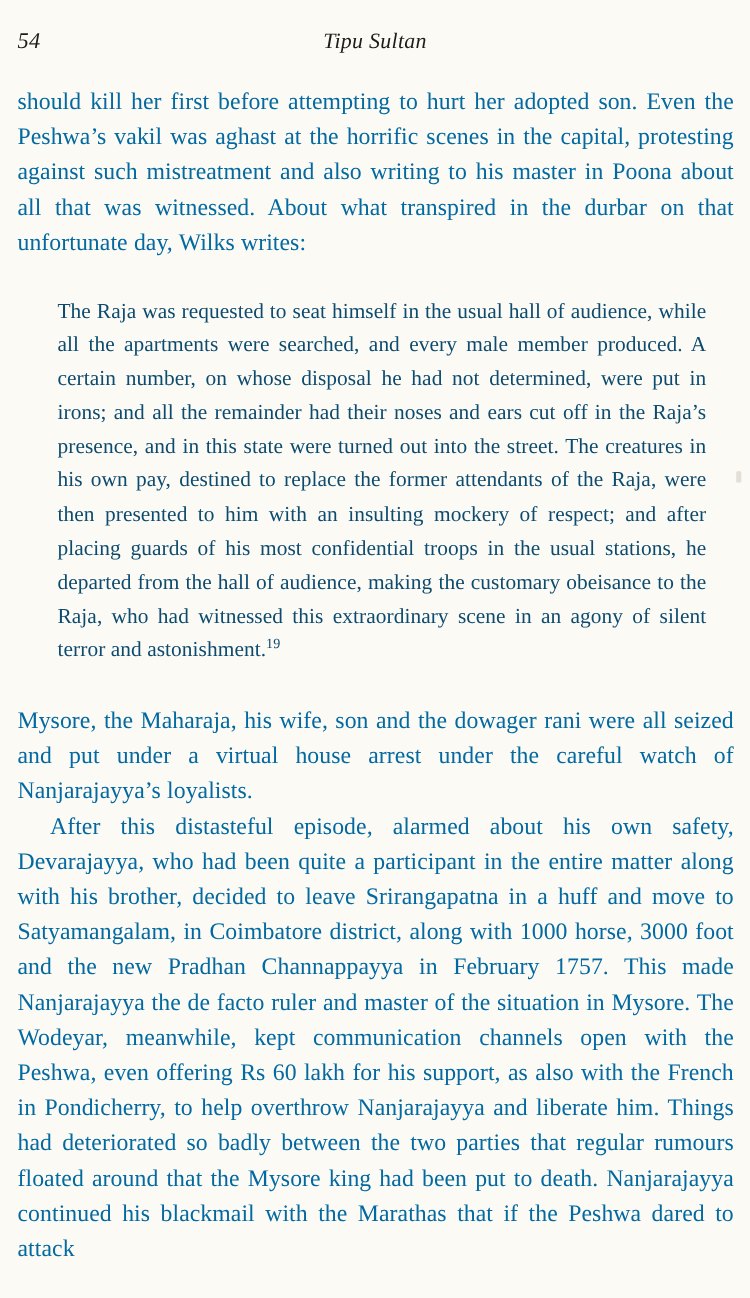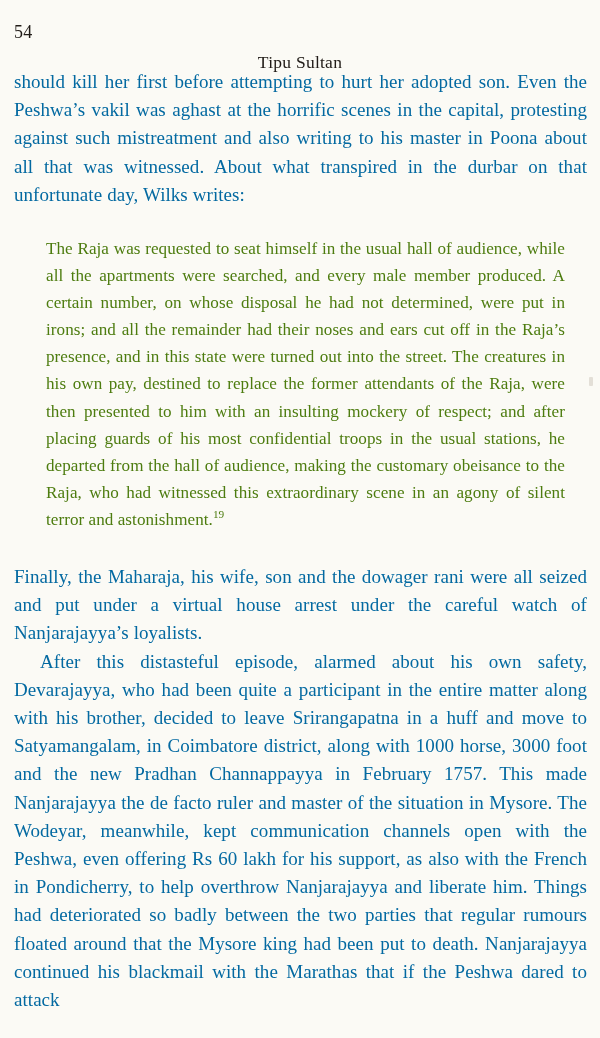--- a/index.html
+++ b/index.html
@@ -25,41 +25,41 @@
     box-sizing: border-box;
   }
 
   
   .running-head {
     position: absolute;
     top: 20px;
     left: 0;
     width: 600px;
     height: 24px;
+    font-style: italic;
   }
   .folio {
     position: absolute;
     left: 14px;
     top: 0;
     font-size: 18px;
     line-height: 24px;
     letter-spacing: 0.2px;
     color: #201b17;
   }
   .head-title {
     position: absolute;
     left: 0;
     top: 0;
     width: 600px;
     text-align: center;
     font-size: 17.5px;
     line-height: 24px;
     letter-spacing: 0.25px;
     color: #201b17;
-    margin-top: 30px;
   }
 
   
   .textblock {
     position: absolute;
     left: 14px;
     top: 68px;
     width: 573px;
   }
 
@@ -86,21 +86,21 @@
     margin: 0;
     padding: 0;
     
     margin-left: 32px;
     margin-right: 22px;
     font-size: 17.1px;
     line-height: 27.1px;
     text-align: justify;
     text-justify: inter-word;
     letter-spacing: 0.05px;
-    color: #4d7c0f;
+    color: #0c4a6e;
   }
   blockquote.extract p {
     margin: 0;
     text-indent: 0;
   }
   sup.fn {
     font-size: 0.66em;
     vertical-align: super;
     line-height: 0;
     letter-spacing: 0;
@@ -137,21 +137,21 @@
     <p class="body noindent">should kill her first before attempting to hurt her adopted son. Even the Peshwa’s vakil was aghast at the horrific scenes in the capital, protesting against such mistreatment and also writing to his master in Poona about all that was witnessed. About what transpired in the durbar on that unfortunate day, Wilks writes:</p>
 
     <div class="gap-before-extract"></div>
 
     <blockquote class="extract">
       <p><span>The Raja was requested to seat himself in the usual hall of audience, while all the apartments were searched, and every male member produced. A certain number, on whose disposal he had not determined, were put in irons; and all the remainder had their noses and ears cut off in the Raja’s presence, and in this state were turned out into the street. The creatures in his own pay, destined to replace the former attendants of the Raja, were then presented to him with an insulting mockery of respect; and after placing guards of his most confidential troops in the usual stations, he departed from the hall of audience, making the customary obeisance to the Raja, who had witnessed this extraordinary scene in an agony of silent terror and astonishment.</span><sup class="fn">19</sup></p>
     </blockquote>
 
     <div class="gap-after-extract"></div>
 
-    <p class="body noindent">Finally, the Maharaja, his wife, son and the dowager rani were all seized and put under a virtual house arrest under the careful watch of Nanjarajayya’s loyalists.</p>
+    <p class="body noindent">Mysore, the Maharaja, his wife, son and the dowager rani were all seized and put under a virtual house arrest under the careful watch of Nanjarajayya’s loyalists.</p>
 
     <p class="body indent">After this distasteful episode, alarmed about his own safety, Devarajayya, who had been quite a participant in the entire matter along with his brother, decided to leave Srirangapatna in a huff and move to Satyamangalam, in Coimbatore district, along with 1000 horse, 3000 foot and the new Pradhan Channappayya in February 1757. This made Nanjarajayya the de facto ruler and master of the situation in Mysore. The Wodeyar, meanwhile, kept communication channels open with the Peshwa, even offering Rs 60 lakh for his support, as also with the French in Pondicherry, to help overthrow Nanjarajayya and liberate him. Things had deteriorated so badly between the two parties that regular rumours floated around that the Mysore king had been put to death. Nanjarajayya continued his blackmail with the Marathas that if the Peshwa dared to attack</p>
 
   </div>
 
   <div class="scan-speck"></div>
 
 </div>
 
 </body></html>

